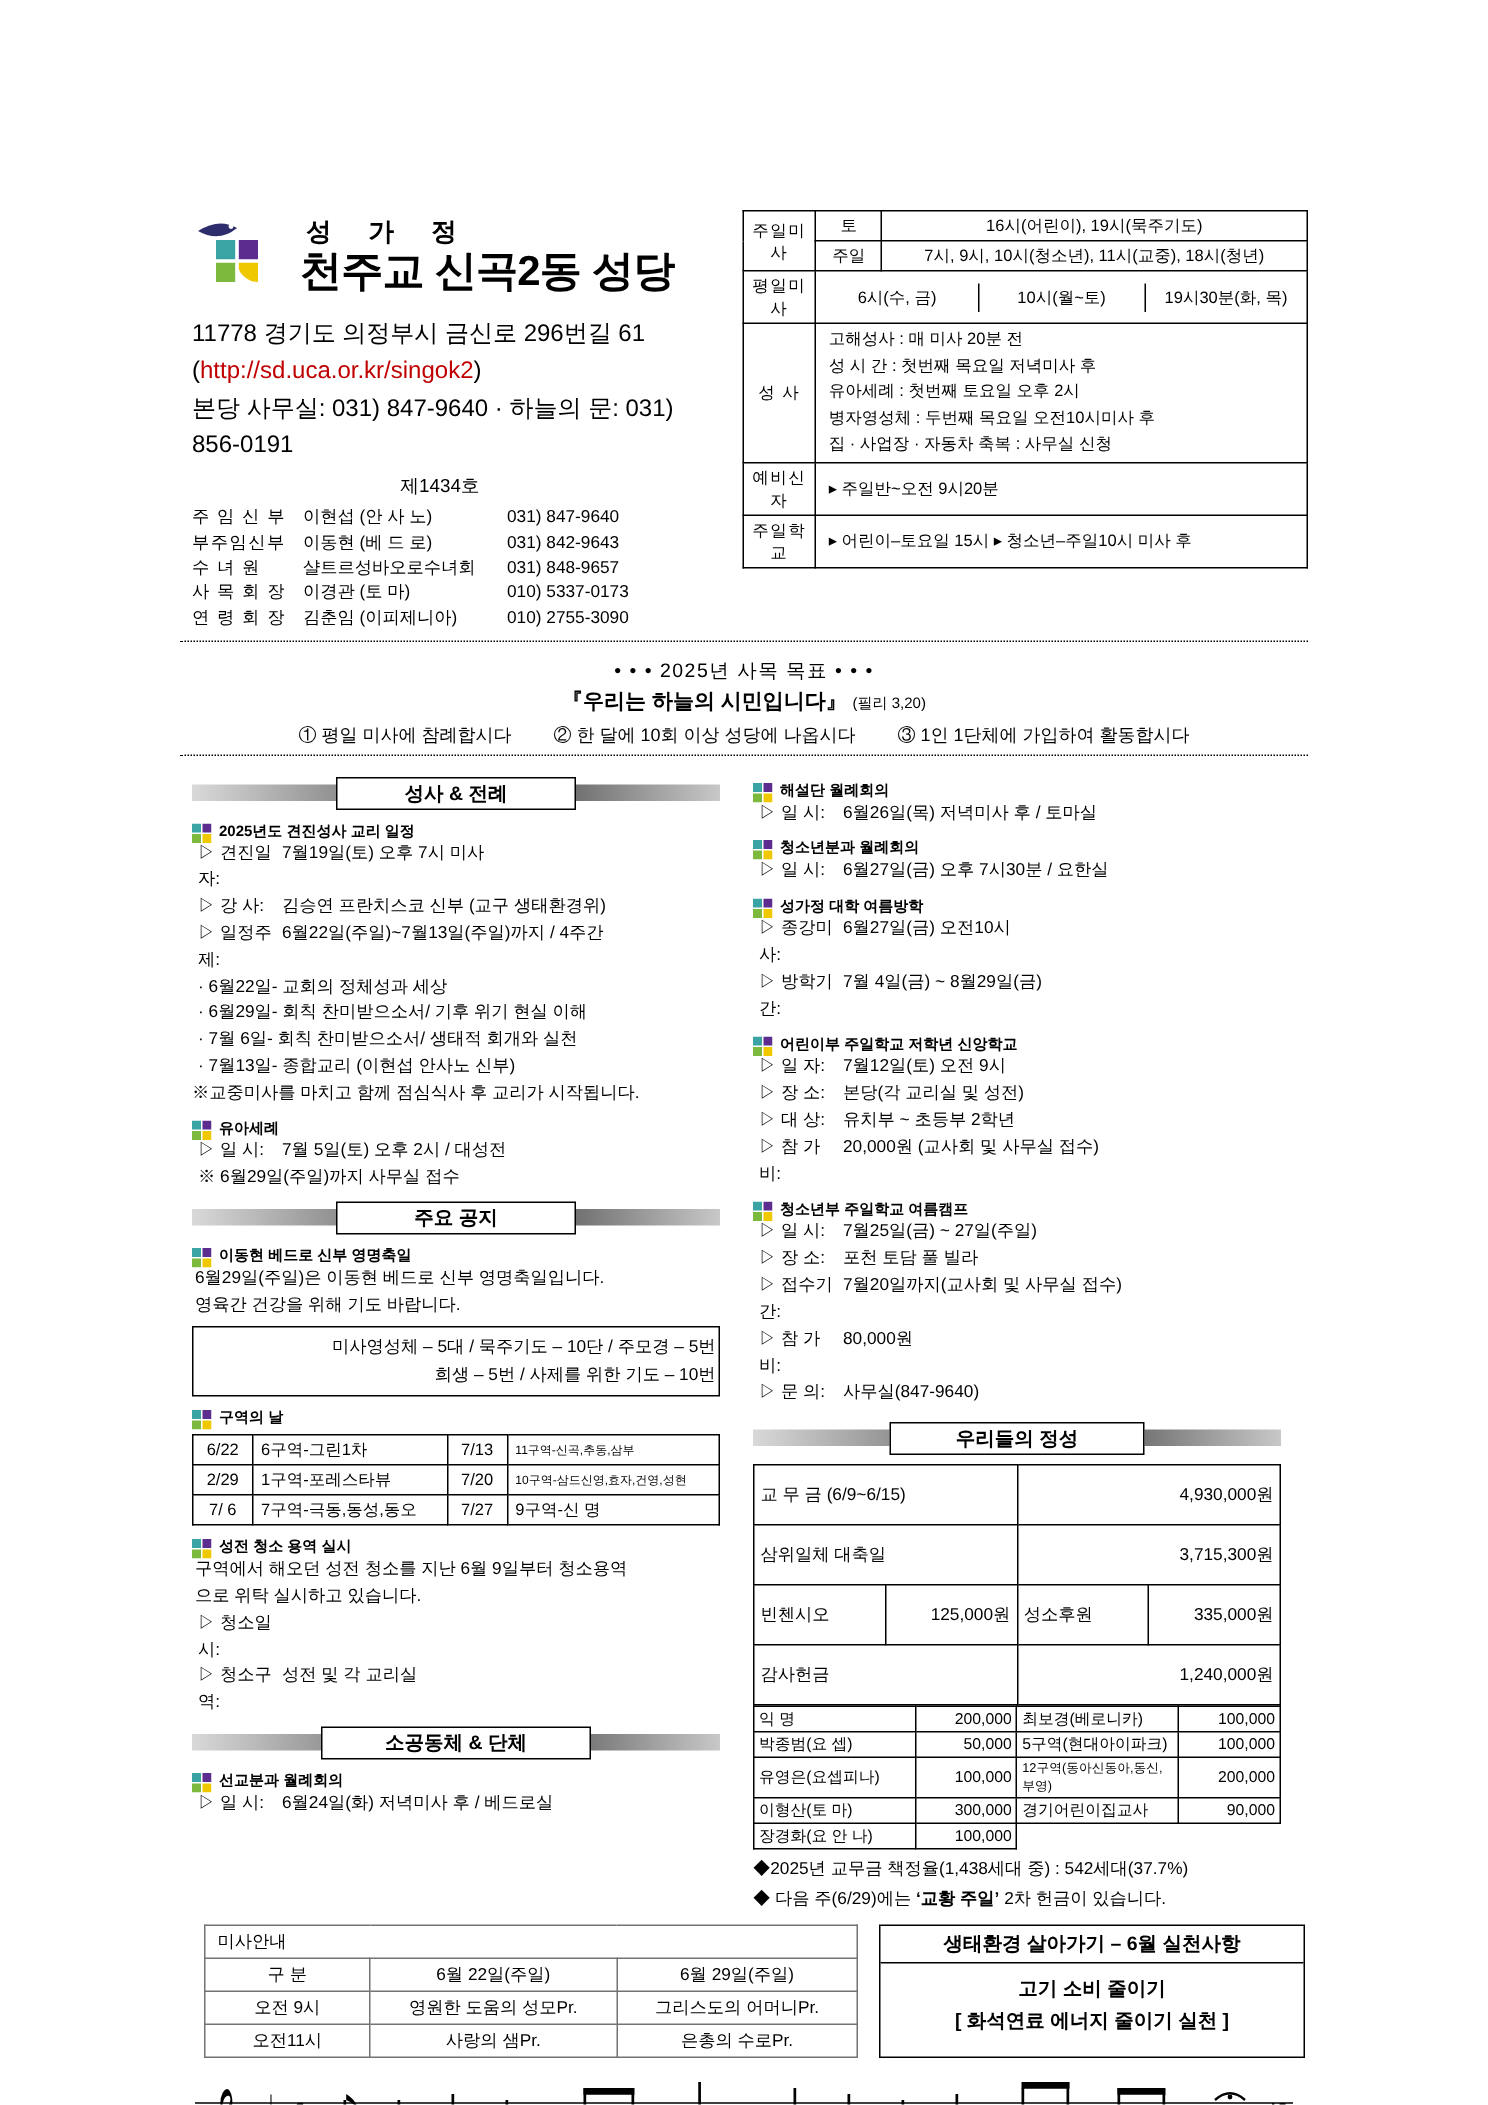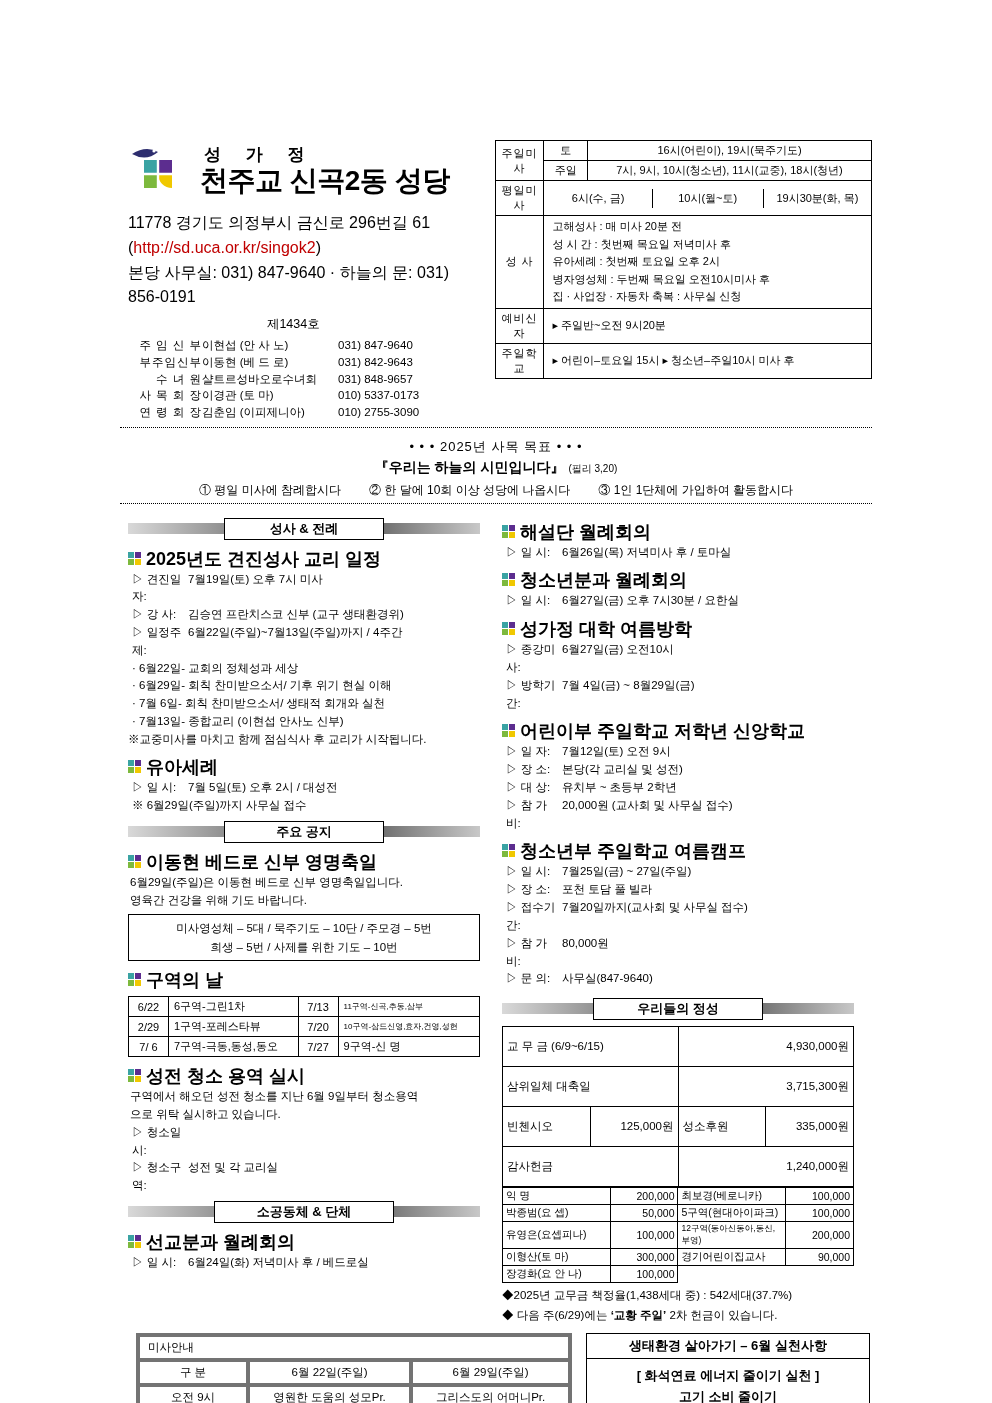--- a/index.html
+++ b/index.html
@@ -22,21 +22,21 @@
   .parish-small {
     font-size: 17px; letter-spacing: 10px; font-weight: bold; color: #000;
     margin-left: 4px;
   }
   .parish-big { font-size: 28px; font-weight: bold; letter-spacing: -0.5px; margin-top: 2px; }
   .addr { font-size: 16px; margin-top: 9px; line-height: 1.55; }
   .addr a { color: #c00000; text-decoration: none; }
   .issue { text-align: center; font-size: 12.5px; margin-top: 6px; margin-left: -20px; }
   .staff { margin-top: 4px; font-size: 11.5px; line-height: 1.45; }
   .staff-row { display: flex; }
-  .staff-role { width: 74px; letter-spacing: 1px; text-align: right; }
+  .staff-role { width: 74px; letter-spacing: 1px; }
   .staff-name { width: 136px; }
   .staff-tel { width: 110px; }
 
   
   .header-right { margin-left: 16px; }
   table.masstbl { border-collapse: collapse; font-size: 11px; }
   table.masstbl td { border: 1px solid #000; padding: 2px 4px; text-align: center; }
   .lbl { width: 52px; font-weight: normal; letter-spacing: 1px; }
   .leftalign { text-align: left !important; padding-left: 8px !important; }
 
@@ -53,28 +53,28 @@
   .col { width: 352px; }
 
   .secthead { position: relative; height: 22px; margin: 6px 0 6px 0; }
   .secthead .bar { position: absolute; left: 0; right: 0; top: 5px; height: 11px;
     background: linear-gradient(90deg,#d9d9d9 0%, #8a8a8a 30%, #d0d0d0 50%, #6f6f6f 72%, #c8c8c8 100%); }
   .secthead .label { position: relative; display: block; width: 160px; margin: 0 auto;
     background: #fff; border: 1px solid #000; font-size: 13px; font-weight: bold;
     text-align: center; line-height: 20px; height: 22px; }
 
   .item { margin-top: 7px; }
-  .item-title { font-size: 18px; font-weight: bold; display: flex; align-items: flex-start; gap: 5px; }
+  .item-title { font-size: 10px; font-weight: bold; display: flex; align-items: flex-start; gap: 5px; }
   .cross { flex: none; display: inline-block; width: 13px; height: 13px; position: relative; top: 2px; }
   .sub { font-size: 11.5px; line-height: 1.55; margin-left: 4px; }
   .plain { font-size: 11.5px; line-height: 1.55; margin-left: 2px; }
   .note { font-size: 11.5px; line-height: 1.5; }
 
   
-  .boxed { border: 1px solid #000; font-size: 11.5px; text-align: center;
+  .boxed { border: 1px solid #000; font-size: 11.5px; text-align: right;
     padding: 4px 2px; line-height: 1.6; margin-top: 5px; }
 
   
   table.gu { border-collapse: collapse; width: 100%; font-size: 11px; margin-top: 4px; }
   table.gu td { border: 1px solid #000; padding: 2px 3px; }
   table.gu td.d { width: 40px; text-align: center; }
   table.gu td.n { padding-left: 5px; }
   .xs { font-size: 8px; }
 
   
@@ -85,21 +85,21 @@
   table.gam { border-collapse: collapse; width: 100%; font-size: 10.5px; }
   table.gam td { border: 1px solid #000; padding: 1px 3px; }
   table.gam td.amt { text-align: right; width: 68px; }
   table.gam td.nm { width: 108px; }
   .foot-line { font-size: 11.5px; margin-top: 5px; }
   .foot-line b { font-weight: bold; }
 
   
   .bottom { display: flex; padding: 10px 120px 0 136px; gap: 14px; }
   table.guide { border-collapse: collapse; font-size: 11.5px; width: 436px; }
-  table.guide td { border: 4px solid #737373; text-align: center; padding: 3px 2px; }
+  table.guide td { border: 1px solid #737373; text-align: center; padding: 3px 2px; }
   table.guide td.h { font-weight: normal; }
   .eco { border: 1px solid #000; width: 284px; text-align: center; font-size: 13px; }
   .eco .eco-h { border-bottom: 1px solid #000; font-weight: bold; padding: 3px 0; font-size: 13px; }
   .eco .eco-b { padding: 7px 0 5px; font-weight: bold; line-height: 1.6; }
 
   
   .score { margin: 6px 120px 0 120px; position: relative; height: 110px; }
   .lyrics { display: flex; justify-content: center; gap: 0px; font-size: 13px; margin-top: 2px; }
   .lyrics span { display: inline-block; width: 34px; text-align: center; }
 
@@ -628,22 +628,22 @@
         <td>오전11시</td>
         <td>사랑의 샘Pr.</td>
         <td>은총의 수로Pr.</td>
       </tr>
     </tbody>
       </table>
 
     <div class="eco">
       <div class="eco-h">생태환경 살아가기 – 6월 실천사항</div>
       <div class="eco-b">
+        <div>고기 소비 줄이기</div>
         <div>[ 화석연료 에너지 줄이기 실천 ]</div>
-        <div>고기 소비 줄이기</div>
       </div>
     </div>
   </div>
 
   <div class="score">
     <svg width="752" height="86" viewBox="0 0 752 86" style="display:block;margin:0 auto">
       <g stroke="#000" stroke-width="1">
         <line x1="10" y1="24" x2="742" y2="24"></line>
         <line x1="10" y1="32" x2="742" y2="32"></line>
         <line x1="10" y1="40" x2="742" y2="40"></line>

